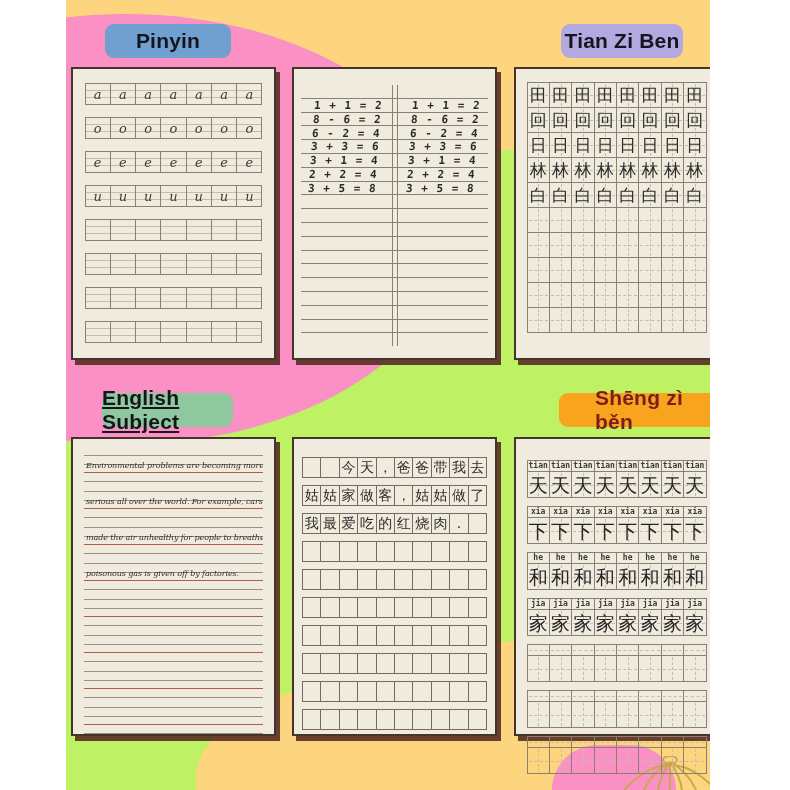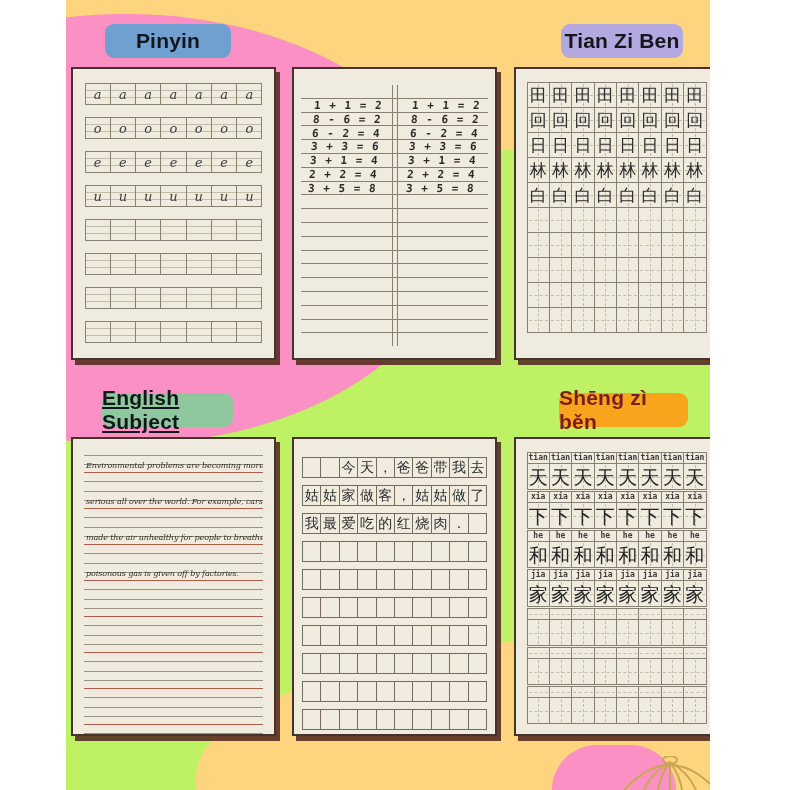--- a/index.html
+++ b/index.html
@@ -74,21 +74,21 @@
 
   
   .p5-body{padding:18px 8px 0;}
   .p5-row{display:flex;height:21px;margin-bottom:7px;}
   .p5-cell{flex:1;border:1px solid #776a5c;margin-left:-1px;box-sizing:border-box;text-align:center;
            font-family:"DejaVu Sans",sans-serif;font-size:14px;line-height:19px;color:#2d2d2d;}
   .p5-cell:first-child{margin-left:0;}
 
   
   .p6-body{padding-top:13px;}
-  .p6-group{width:180px;margin:0 auto 1px;}
+  .p6-group{width:180px;margin:8px auto 1px;}
   .p6-prow{display:flex;height:12px;}
   .p6-pcell{flex:1;border:1px solid #8a8070;margin-left:-1px;box-sizing:border-box;position:relative;
             text-align:center;font:700 8px "DejaVu Sans Mono",monospace;line-height:10px;color:#3a3a3a;}
   .p6-pcell:first-child{margin-left:0;}
   .p6-pcell.empty::after{content:"";position:absolute;top:50%;left:1px;right:1px;border-top:1px dashed #c8bda6;}
   .p6-crow{display:flex;height:27px;margin-top:-1px;}
   .p6-ccell{flex:1;border:1px solid #8a8070;margin-left:-1px;box-sizing:border-box;position:relative;
             text-align:center;font-family:"DejaVu Sans",sans-serif;font-size:19px;line-height:26px;color:#242424;}
   .p6-ccell:first-child{margin-left:0;}
   .p6-ccell::before{content:"";position:absolute;left:50%;top:1px;bottom:1px;border-left:1px dashed #c8bda6;}
@@ -114,21 +114,21 @@
         <path d="M48,6 Q38,20 36,34"></path>
         <path d="M48,6 Q58,20 60,34"></path>
         <ellipse cx="48" cy="4" rx="7" ry="4"></ellipse>
       </g>
     </svg>
 
     <div class="pill pill-0" style="background: rgb(111, 160, 207); color: rgb(20, 22, 29);">Pinyin</div>
     <div class="pill pill-1" style="background: rgb(156, 157, 162); color: rgb(20, 22, 29); margin-top: 46px;">Matematika</div>
     <div class="pill pill-2" style="background: rgb(179, 169, 224); color: rgb(20, 22, 29);">Tian Zi Ben</div>
     <div class="pill pill-3" style="background: rgb(143, 199, 158); color: rgb(20, 22, 29); text-decoration: underline;">English Subject</div>
-    <div class="pill pill-5" style="background: rgb(248, 164, 29); color: rgb(122, 29, 29);">Shēng zì běn</div>
+    <div class="pill pill-5" style="background: rgb(248, 164, 29); color: rgb(122, 29, 29); padding-left: 36px;">Shēng zì běn</div>
 
     <div class="page pg-0">
       <div class="p1-body" id="p1">
           <div class="p1-row">
             <div class="p1-cell">a</div>
             <div class="p1-cell">a</div>
             <div class="p1-cell">a</div>
             <div class="p1-cell">a</div>
             <div class="p1-cell">a</div>
             <div class="p1-cell">a</div>

